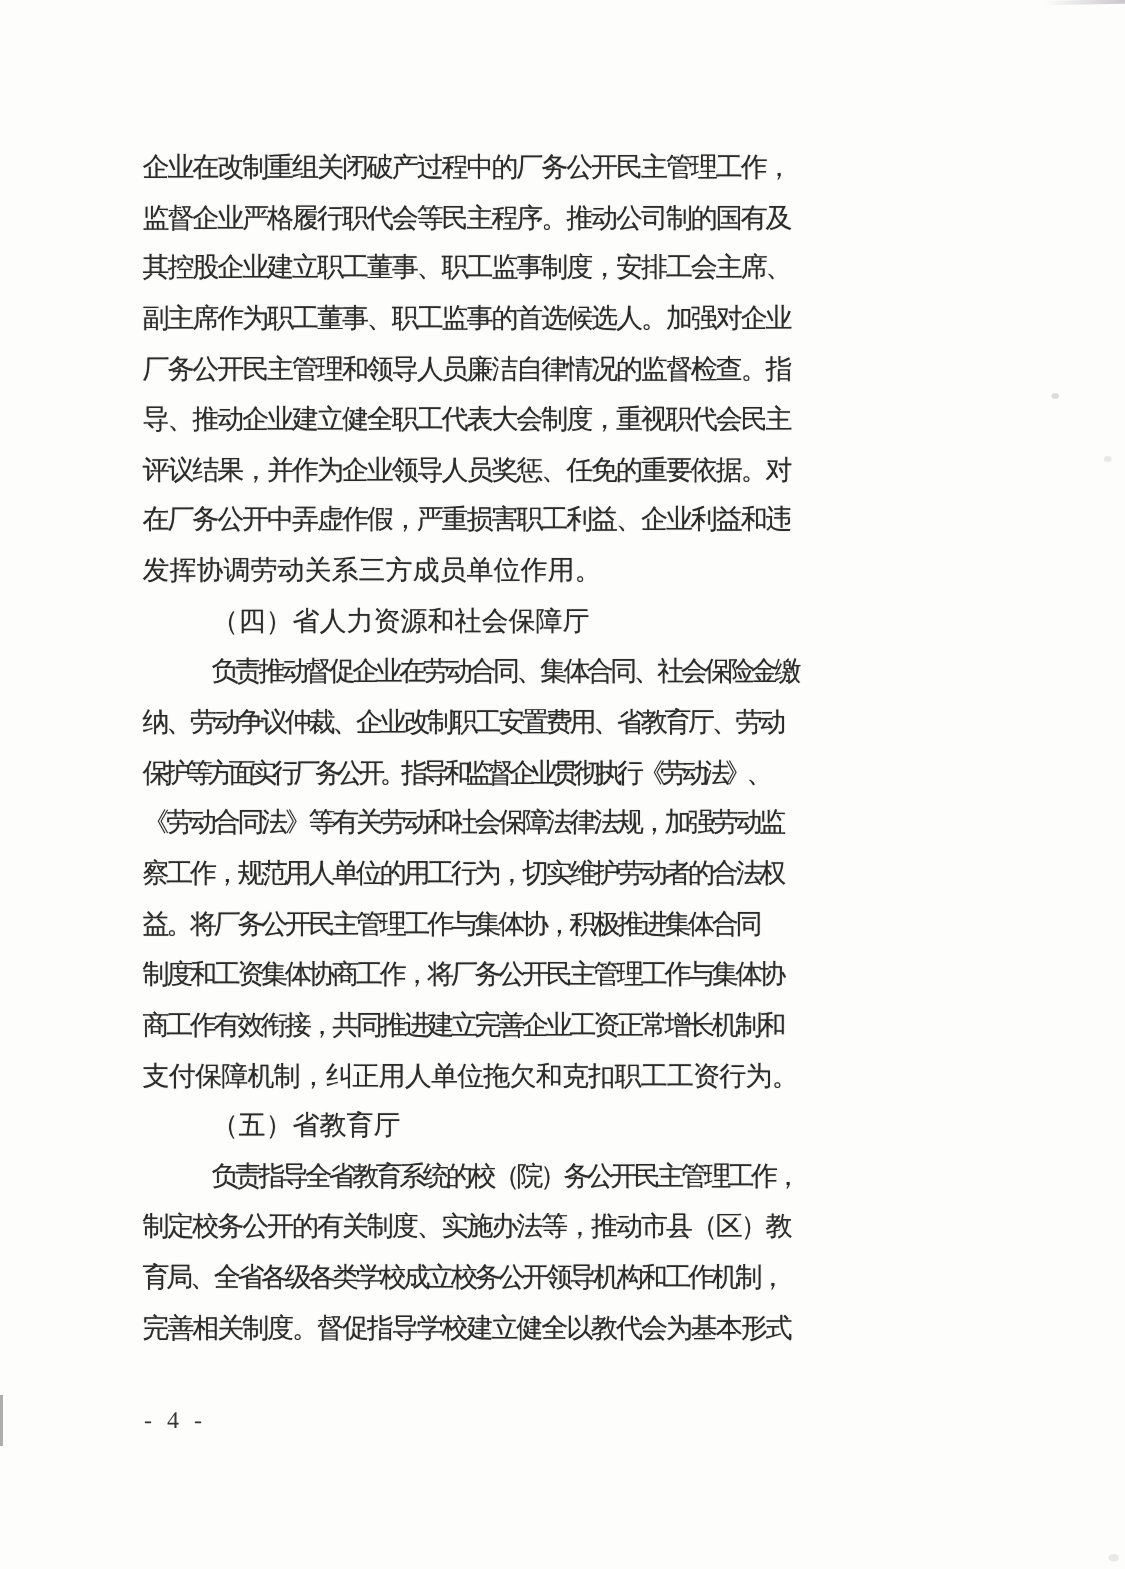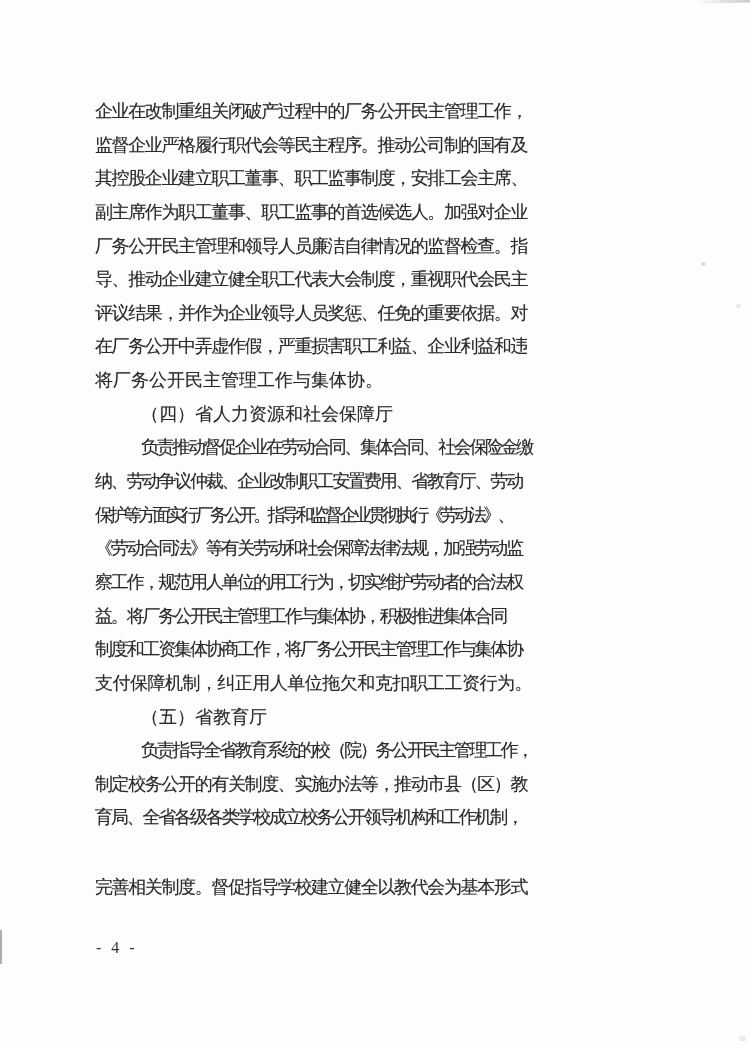--- a/index.html
+++ b/index.html
@@ -77,35 +77,36 @@
 
   <div class="textblock">
     <div class="ln fill"><span class="txt" style="letter-spacing: -1.38462px;">企业在改制重组关闭破产过程中的厂务公开民主管理工作，</span></div>
     <div class="ln fill"><span class="txt" style="letter-spacing: -1.38462px;">监督企业严格履行职代会等民主程序。推动公司制的国有及</span></div>
     <div class="ln fill"><span class="txt" style="letter-spacing: -1.38462px;">其控股企业建立职工董事、职工监事制度，安排工会主席、</span></div>
     <div class="ln fill"><span class="txt" style="letter-spacing: -1.38462px;">副主席作为职工董事、职工监事的首选候选人。加强对企业</span></div>
     <div class="ln fill"><span class="txt" style="letter-spacing: -1.38462px;">厂务公开民主管理和领导人员廉洁自律情况的监督检查。指</span></div>
     <div class="ln fill"><span class="txt" style="letter-spacing: -1.38462px;">导、推动企业建立健全职工代表大会制度，重视职代会民主</span></div>
     <div class="ln fill"><span class="txt" style="letter-spacing: -1.38462px;">评议结果，并作为企业领导人员奖惩、任免的重要依据。对</span></div>
     <div class="ln fill"><span class="txt" style="letter-spacing: -1.38462px;">在厂务公开中弄虚作假，严重损害职工利益、企业利益和违</span></div>
-    <div class="ln"><span class="txt">将厂务公开民主管理工作与集体协。</span></div>
+    <div class="ln"><span class="txt">发挥协调劳动关系三方成员单位作用。</span></div>
     <div class="ln indent"><span class="txt">（四）省人力资源和社会保障厅</span></div>
     <div class="ln indent fill"><span class="txt" style="letter-spacing: -2.36px;">负责推动督促企业在劳动合同、集体合同、社会保险金缴</span></div>
     <div class="ln fill"><span class="txt" style="letter-spacing: -2.18519px;">纳、劳动争议仲裁、企业改制职工安置费用、省教育厅、劳动</span></div>
     <div class="ln fill"><span class="txt" style="letter-spacing: -3.62069px;">保护等方面实行厂务公开。指导和监督企业贯彻执行《劳动法》、</span></div>
     <div class="ln fill"><span class="txt" style="letter-spacing: -2.18519px;">《劳动合同法》等有关劳动和社会保障法律法规，加强劳动监</span></div>
     <div class="ln fill"><span class="txt" style="letter-spacing: -2.18519px;">察工作，规范用人单位的用工行为，切实维护劳动者的合法权</span></div>
     <div class="ln fill"><span class="txt" style="letter-spacing: -2.18519px;">益。将厂务公开民主管理工作与集体协，积极推进集体合同</span></div>
     <div class="ln fill"><span class="txt" style="letter-spacing: -2.18519px;">制度和工资集体协商工作，将厂务公开民主管理工作与集体协</span></div>
+    <div class="ln fill"><span class="txt" style="letter-spacing: -2.18519px;">商工作有效衔接，共同推进建立完善企业工资正常增长机制和</span></div>
     <div class="ln"><span class="txt" style="letter-spacing: -0.52px;">支付保障机制，纠正用人单位拖欠和克扣职工工资行为。</span></div>
     <div class="ln indent"><span class="txt">（五）省教育厅</span></div>
     <div class="ln indent fill"><span class="txt" style="letter-spacing: -2.36px;">负责指导全省教育系统的校（院）务公开民主管理工作，</span></div>
     <div class="ln fill"><span class="txt" style="letter-spacing: -1.38462px;">制定校务公开的有关制度、实施办法等，推动市县（区）教</span></div>
     <div class="ln fill"><span class="txt" style="letter-spacing: -2.18519px;">育局、全省各级各类学校成立校务公开领导机构和工作机制，</span></div>
-    <div class="ln fill"><span class="txt" style="letter-spacing: -1.38462px; margin-top: 36px;">完善相关制度。督促指导学校建立健全以教代会为基本形式</span></div>
+    <div class="ln fill"><span class="txt" style="letter-spacing: -1.38462px;">完善相关制度。督促指导学校建立健全以教代会为基本形式</span></div>
   </div>
 
   <div class="page-number">- 4 -</div>
 
   <div class="smudge-top-right"></div>
   <div class="mark-left-edge"></div>
   <div class="speck-1"></div>
   <div class="speck-2"></div>
   <div class="speck-3"></div>
 

